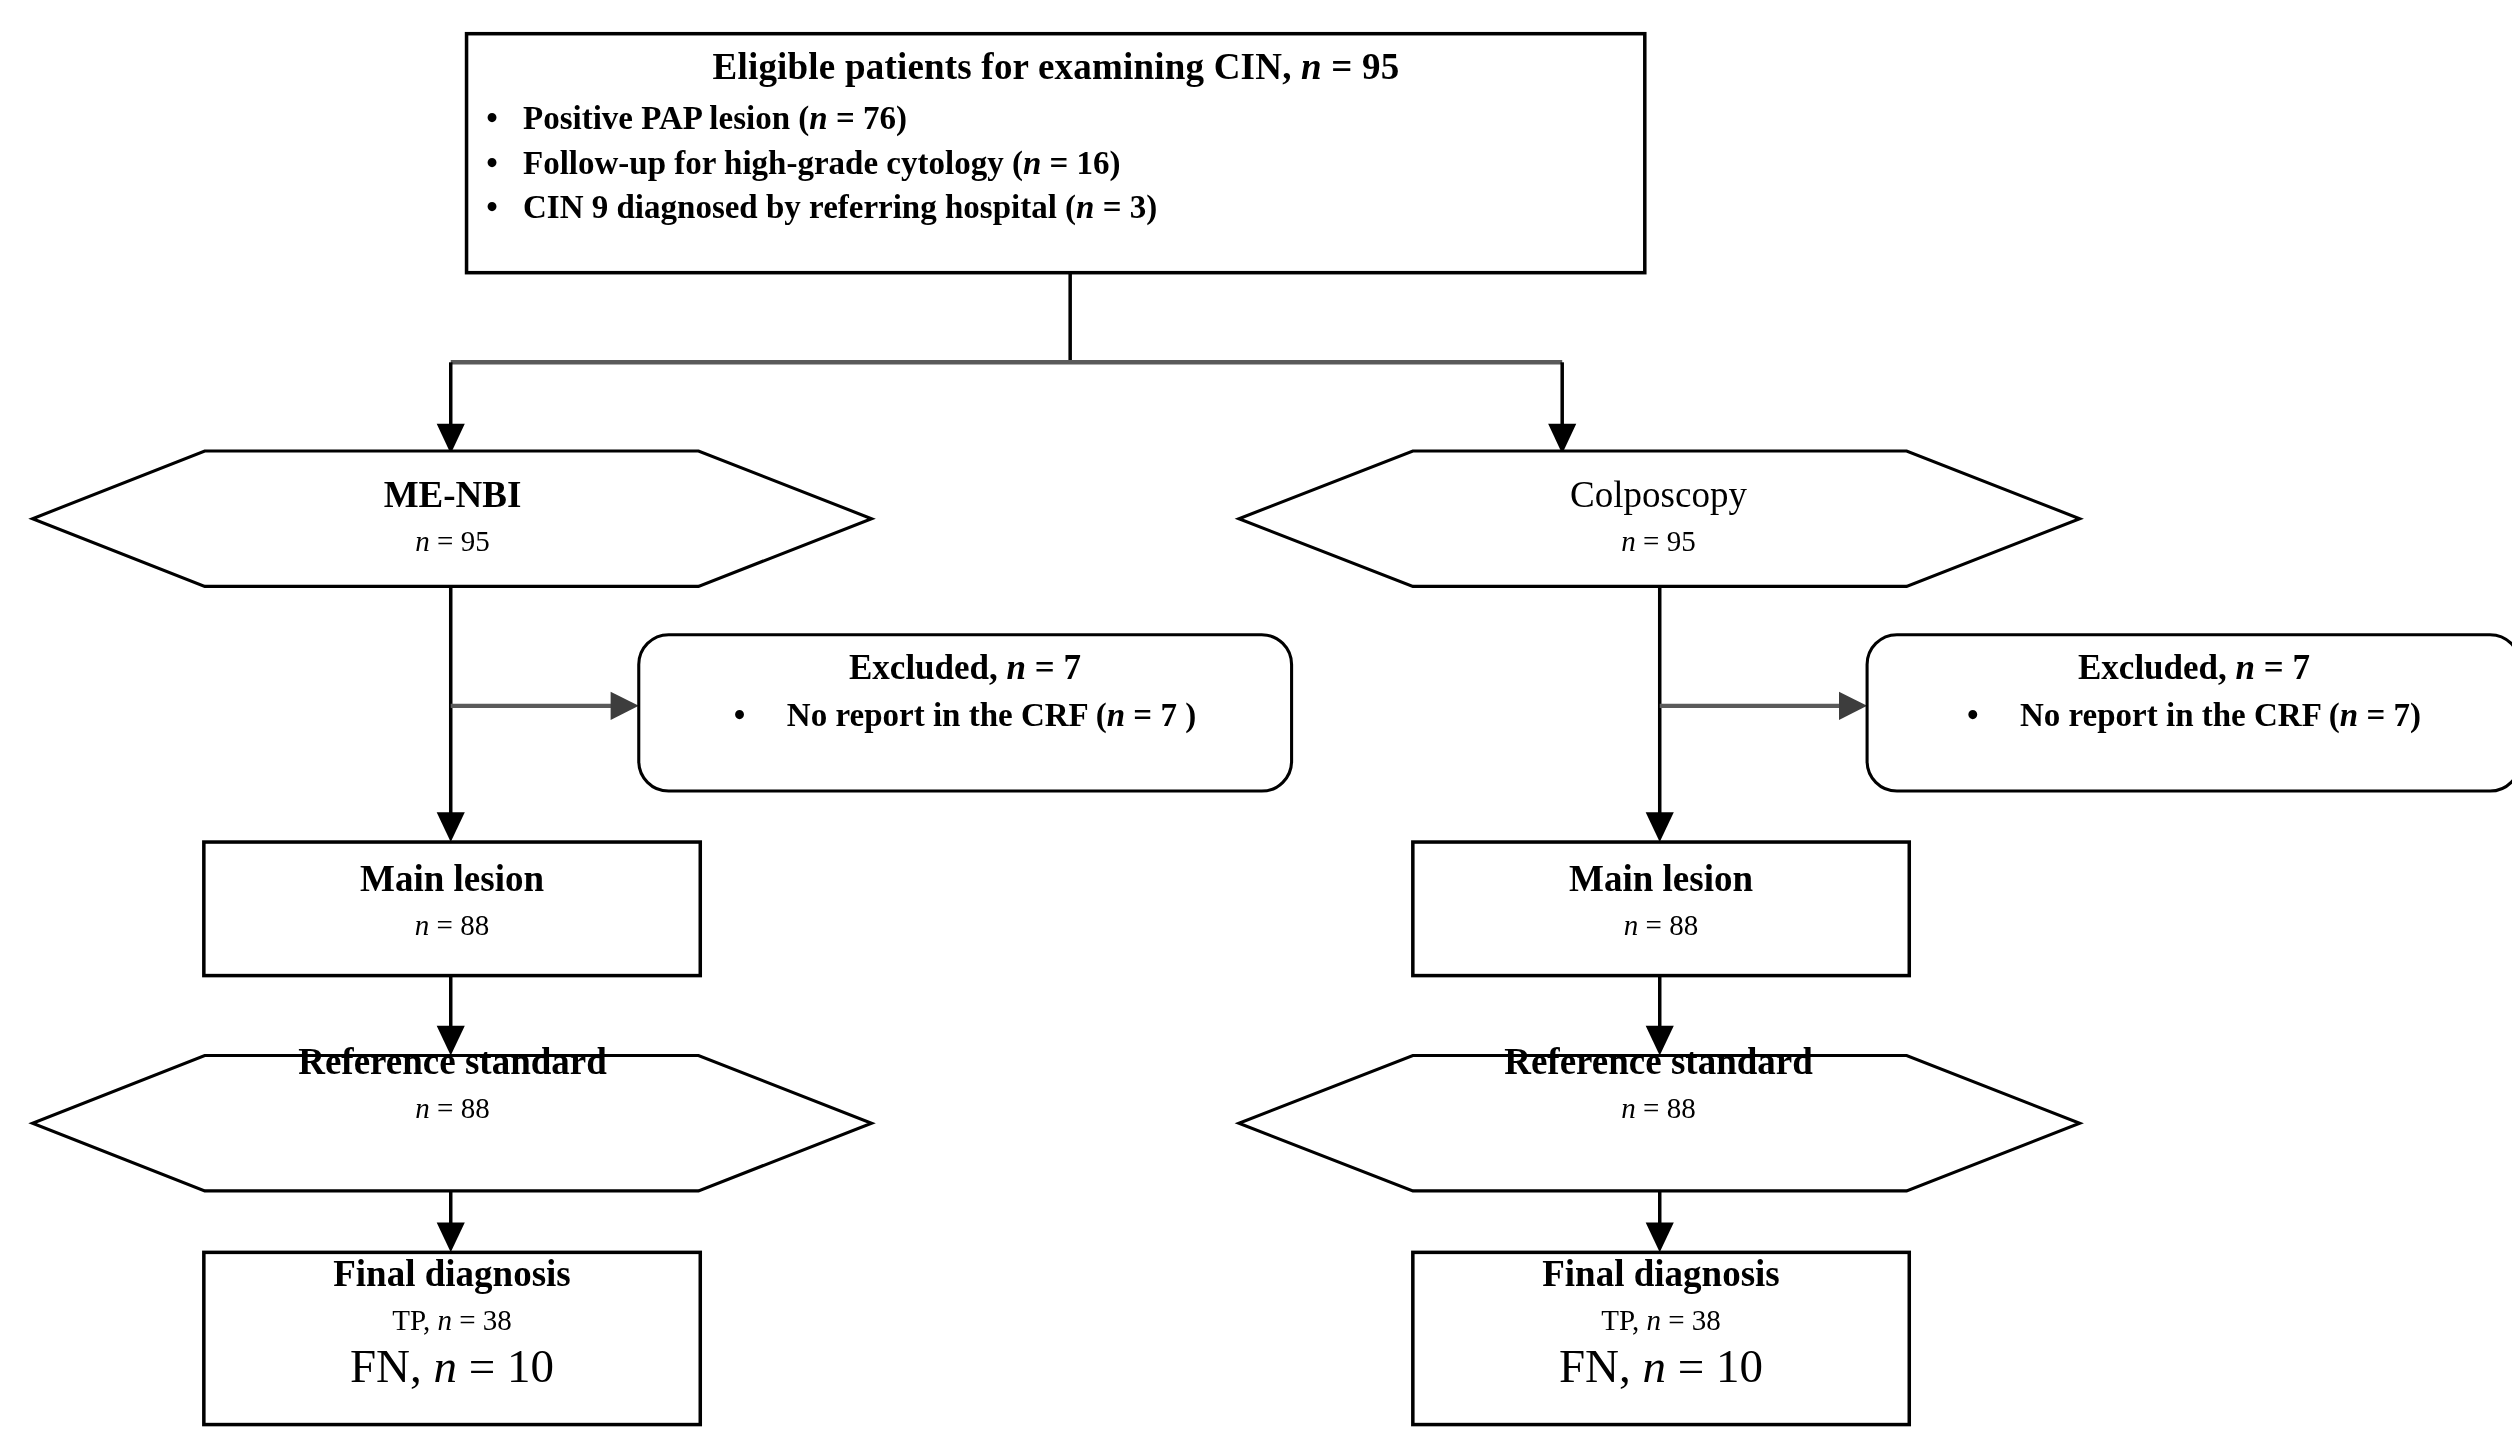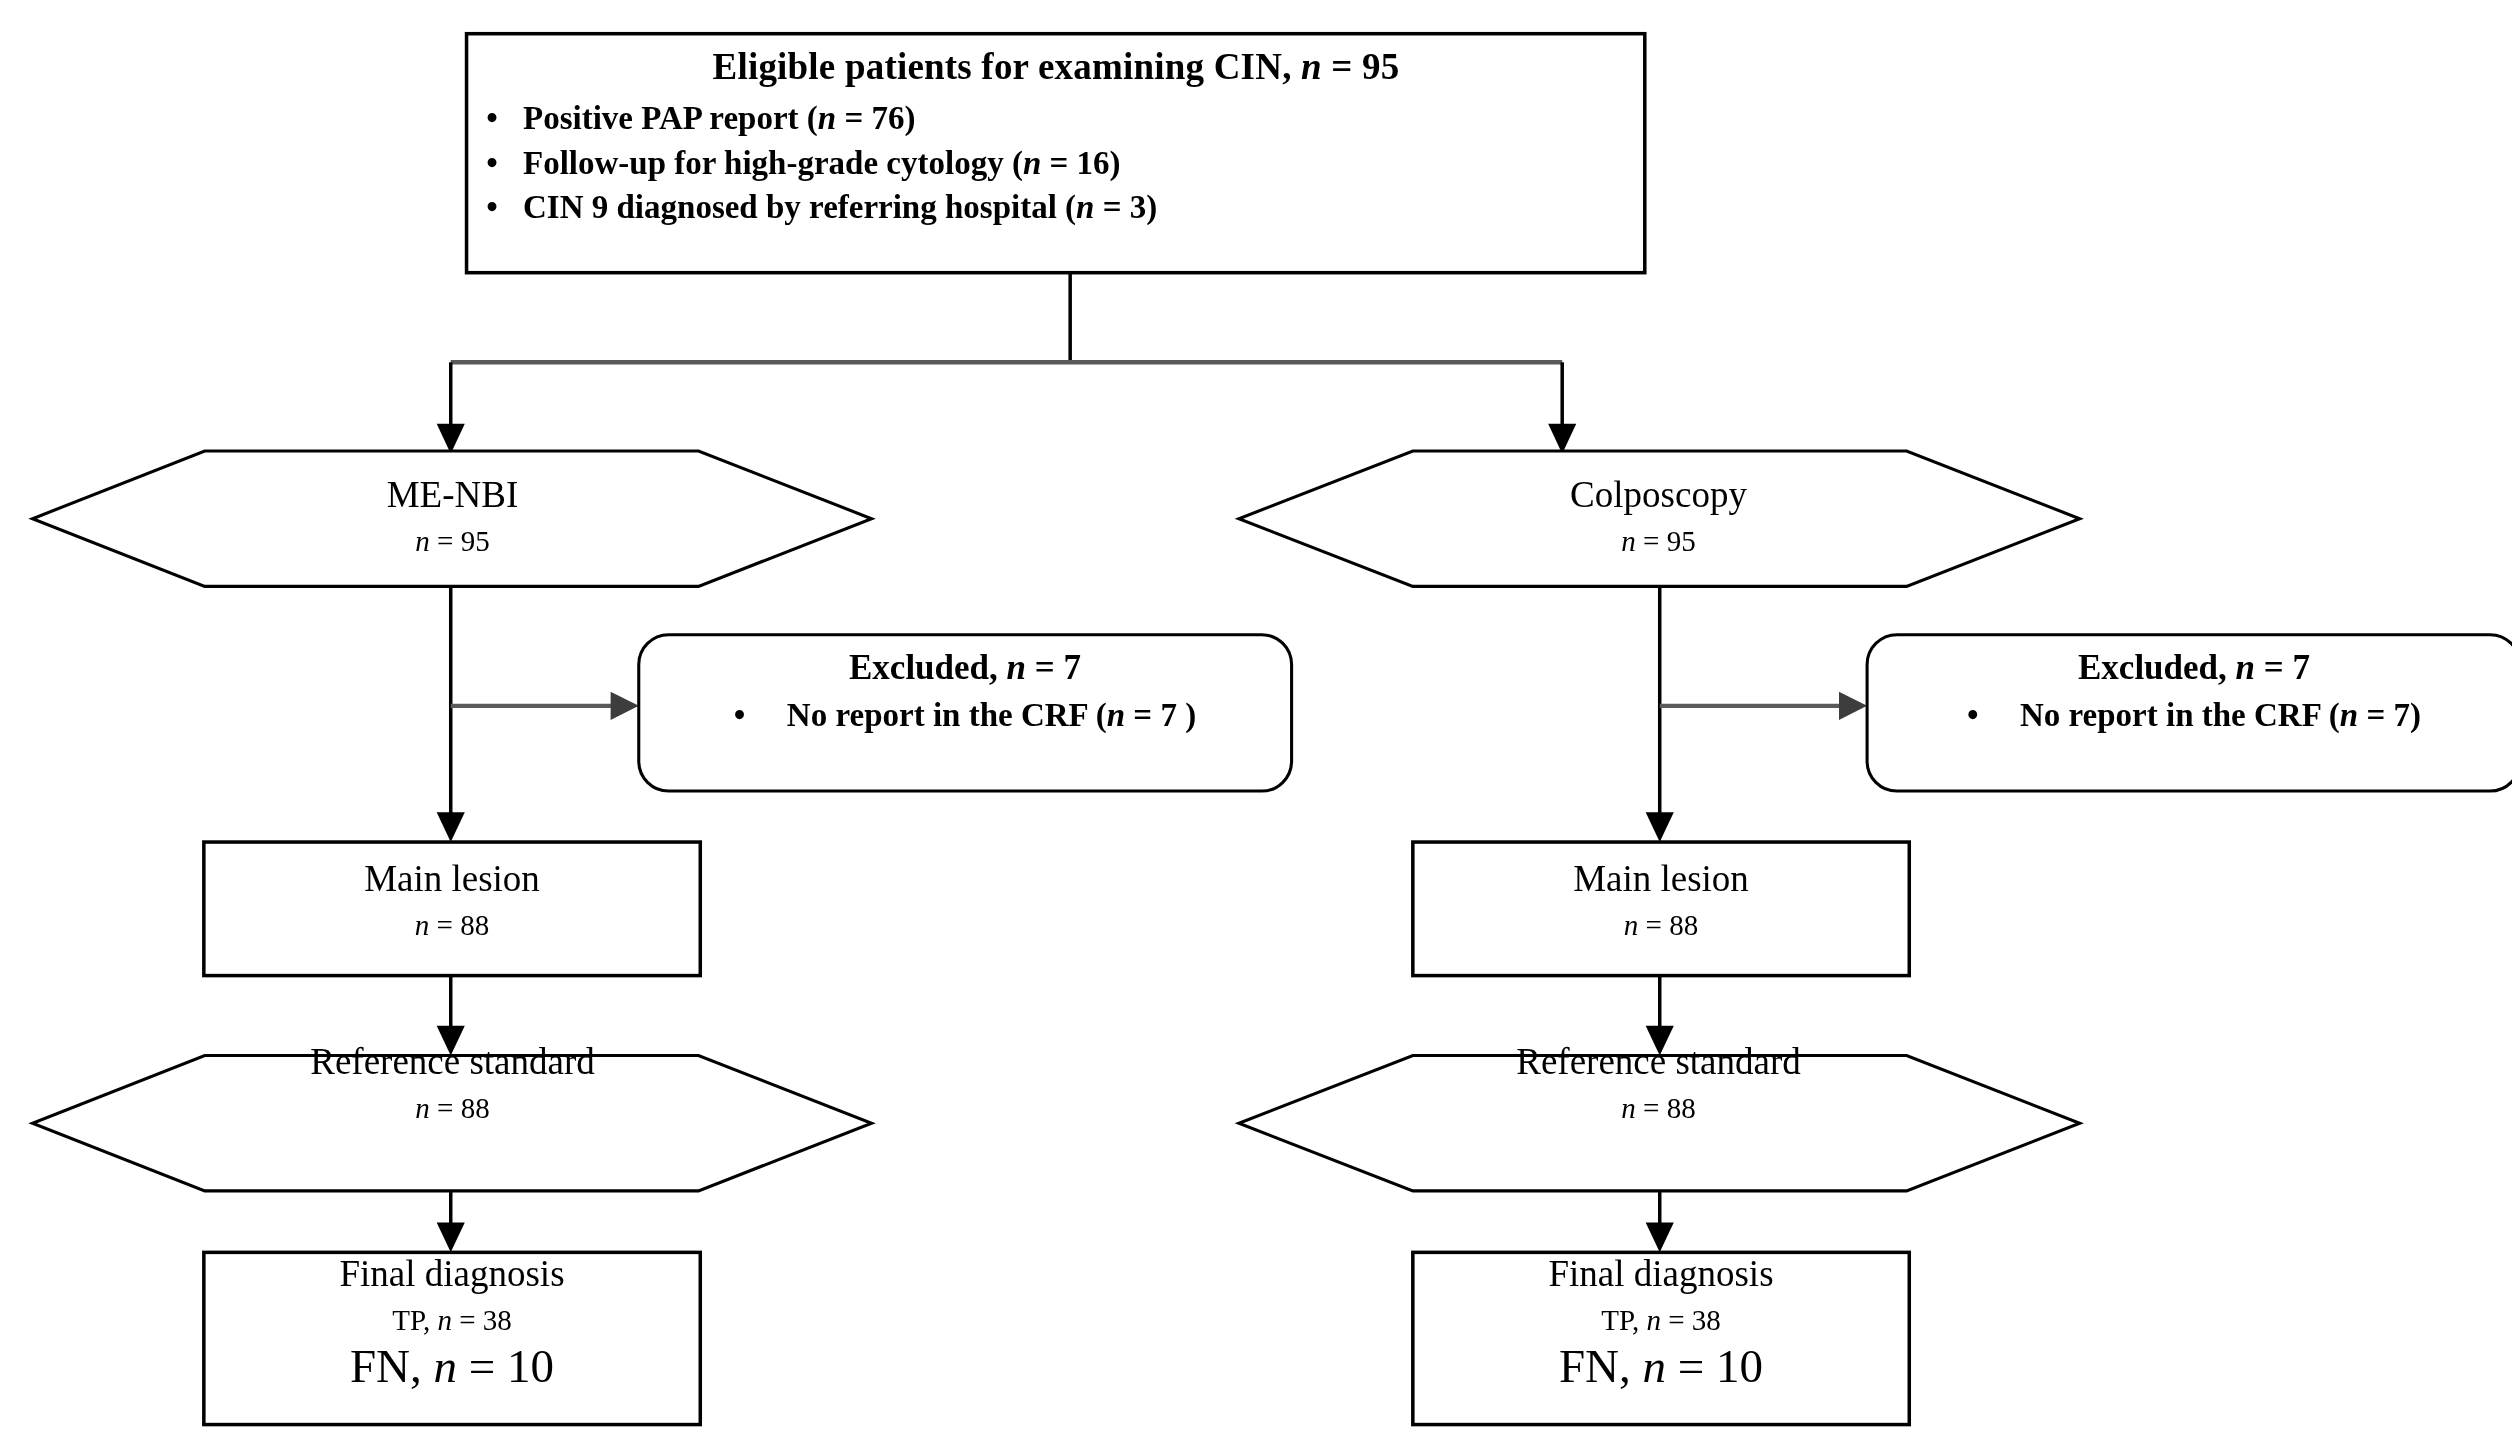--- a/index.html
+++ b/index.html
@@ -99,21 +99,21 @@
     top: 0;
     font-size: 33px;
     line-height: inherit;
   }
 
   
   .two-line {
     font-size: 35px;
   }
   .two-line .line1 {
-    font-weight: normal;
+    font-weight: bold;
     font-size: 37px;
     white-space: nowrap;
   }
   .two-line .line1.reg {
     font-weight: normal;
   }
   .two-line .line2 {
     font-weight: normal;
     font-size: 29px;
     margin-top: 7px;
@@ -216,21 +216,21 @@
     <path class="connector" d="M 1889 1355 L 1889 1407"></path>
     <polygon class="arrow-head" points="1889,1425 1873,1391 1905,1391"></polygon>
 
     <rect class="shape-outline" x="232" y="1425" width="565" height="196"></rect>
     <rect class="shape-outline" x="1608" y="1425" width="565" height="196"></rect>
   </svg>
 
   <div class="node-text" id="box-eligible-text">
     <div class="eligible-title"><span>Eligible patients for examining CIN, </span><span class="ital">n</span><span> = 95</span></div>
     <ul class="bullet-list">
-      <li><span class="bullet-dot">•</span><span>Positive PAP report (</span><span class="ital">n</span><span> = 76)</span></li>
+      <li><span class="bullet-dot">•</span><span>Positive PAP lesion (</span><span class="ital">n</span><span> = 76)</span></li>
       <li><span class="bullet-dot">•</span><span>Follow-up for high-grade cytology (</span><span class="ital">n</span><span> = 16)</span></li>
       <li><span class="bullet-dot">•</span><span>CIN 9 diagnosed by referring hospital (</span><span class="ital">n</span><span> = 3)</span></li>
     </ul>
   </div>
 
   <div class="node-text two-line" id="text-me-nbi">
     <div class="line1">ME-NBI</div>
     <div class="line2"><span class="ital">n</span><span> = 95</span></div>
   </div>
 

